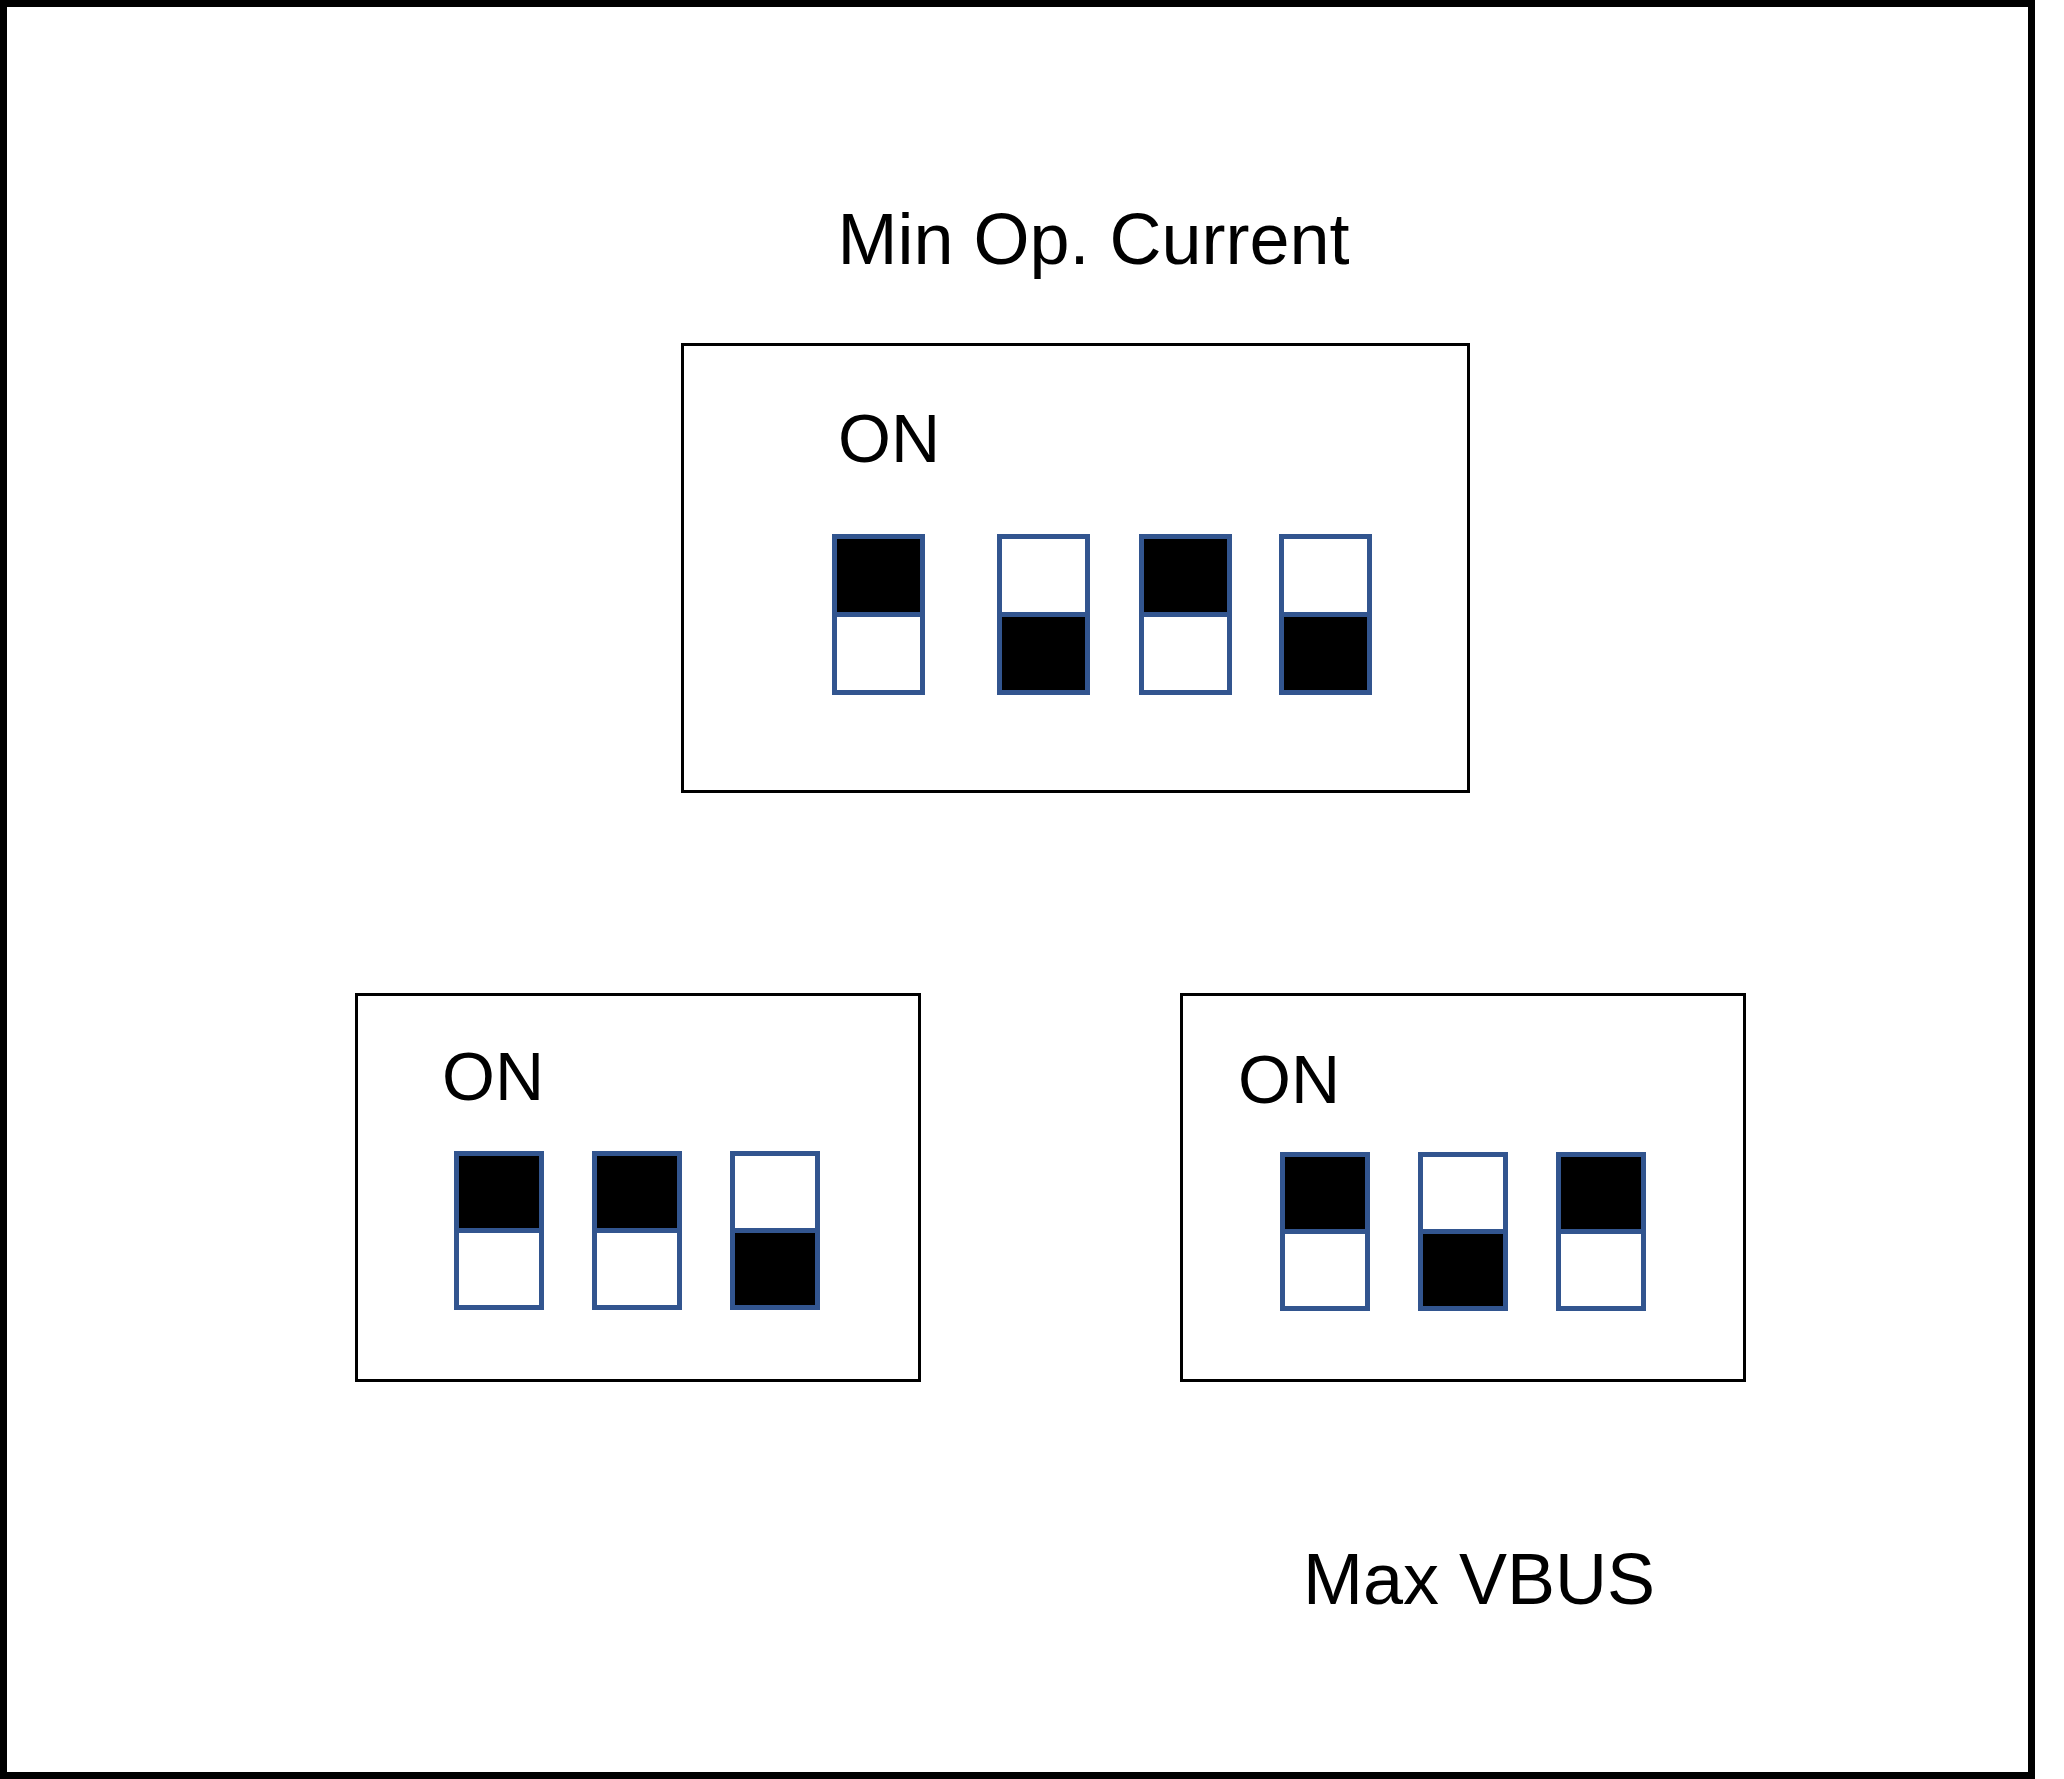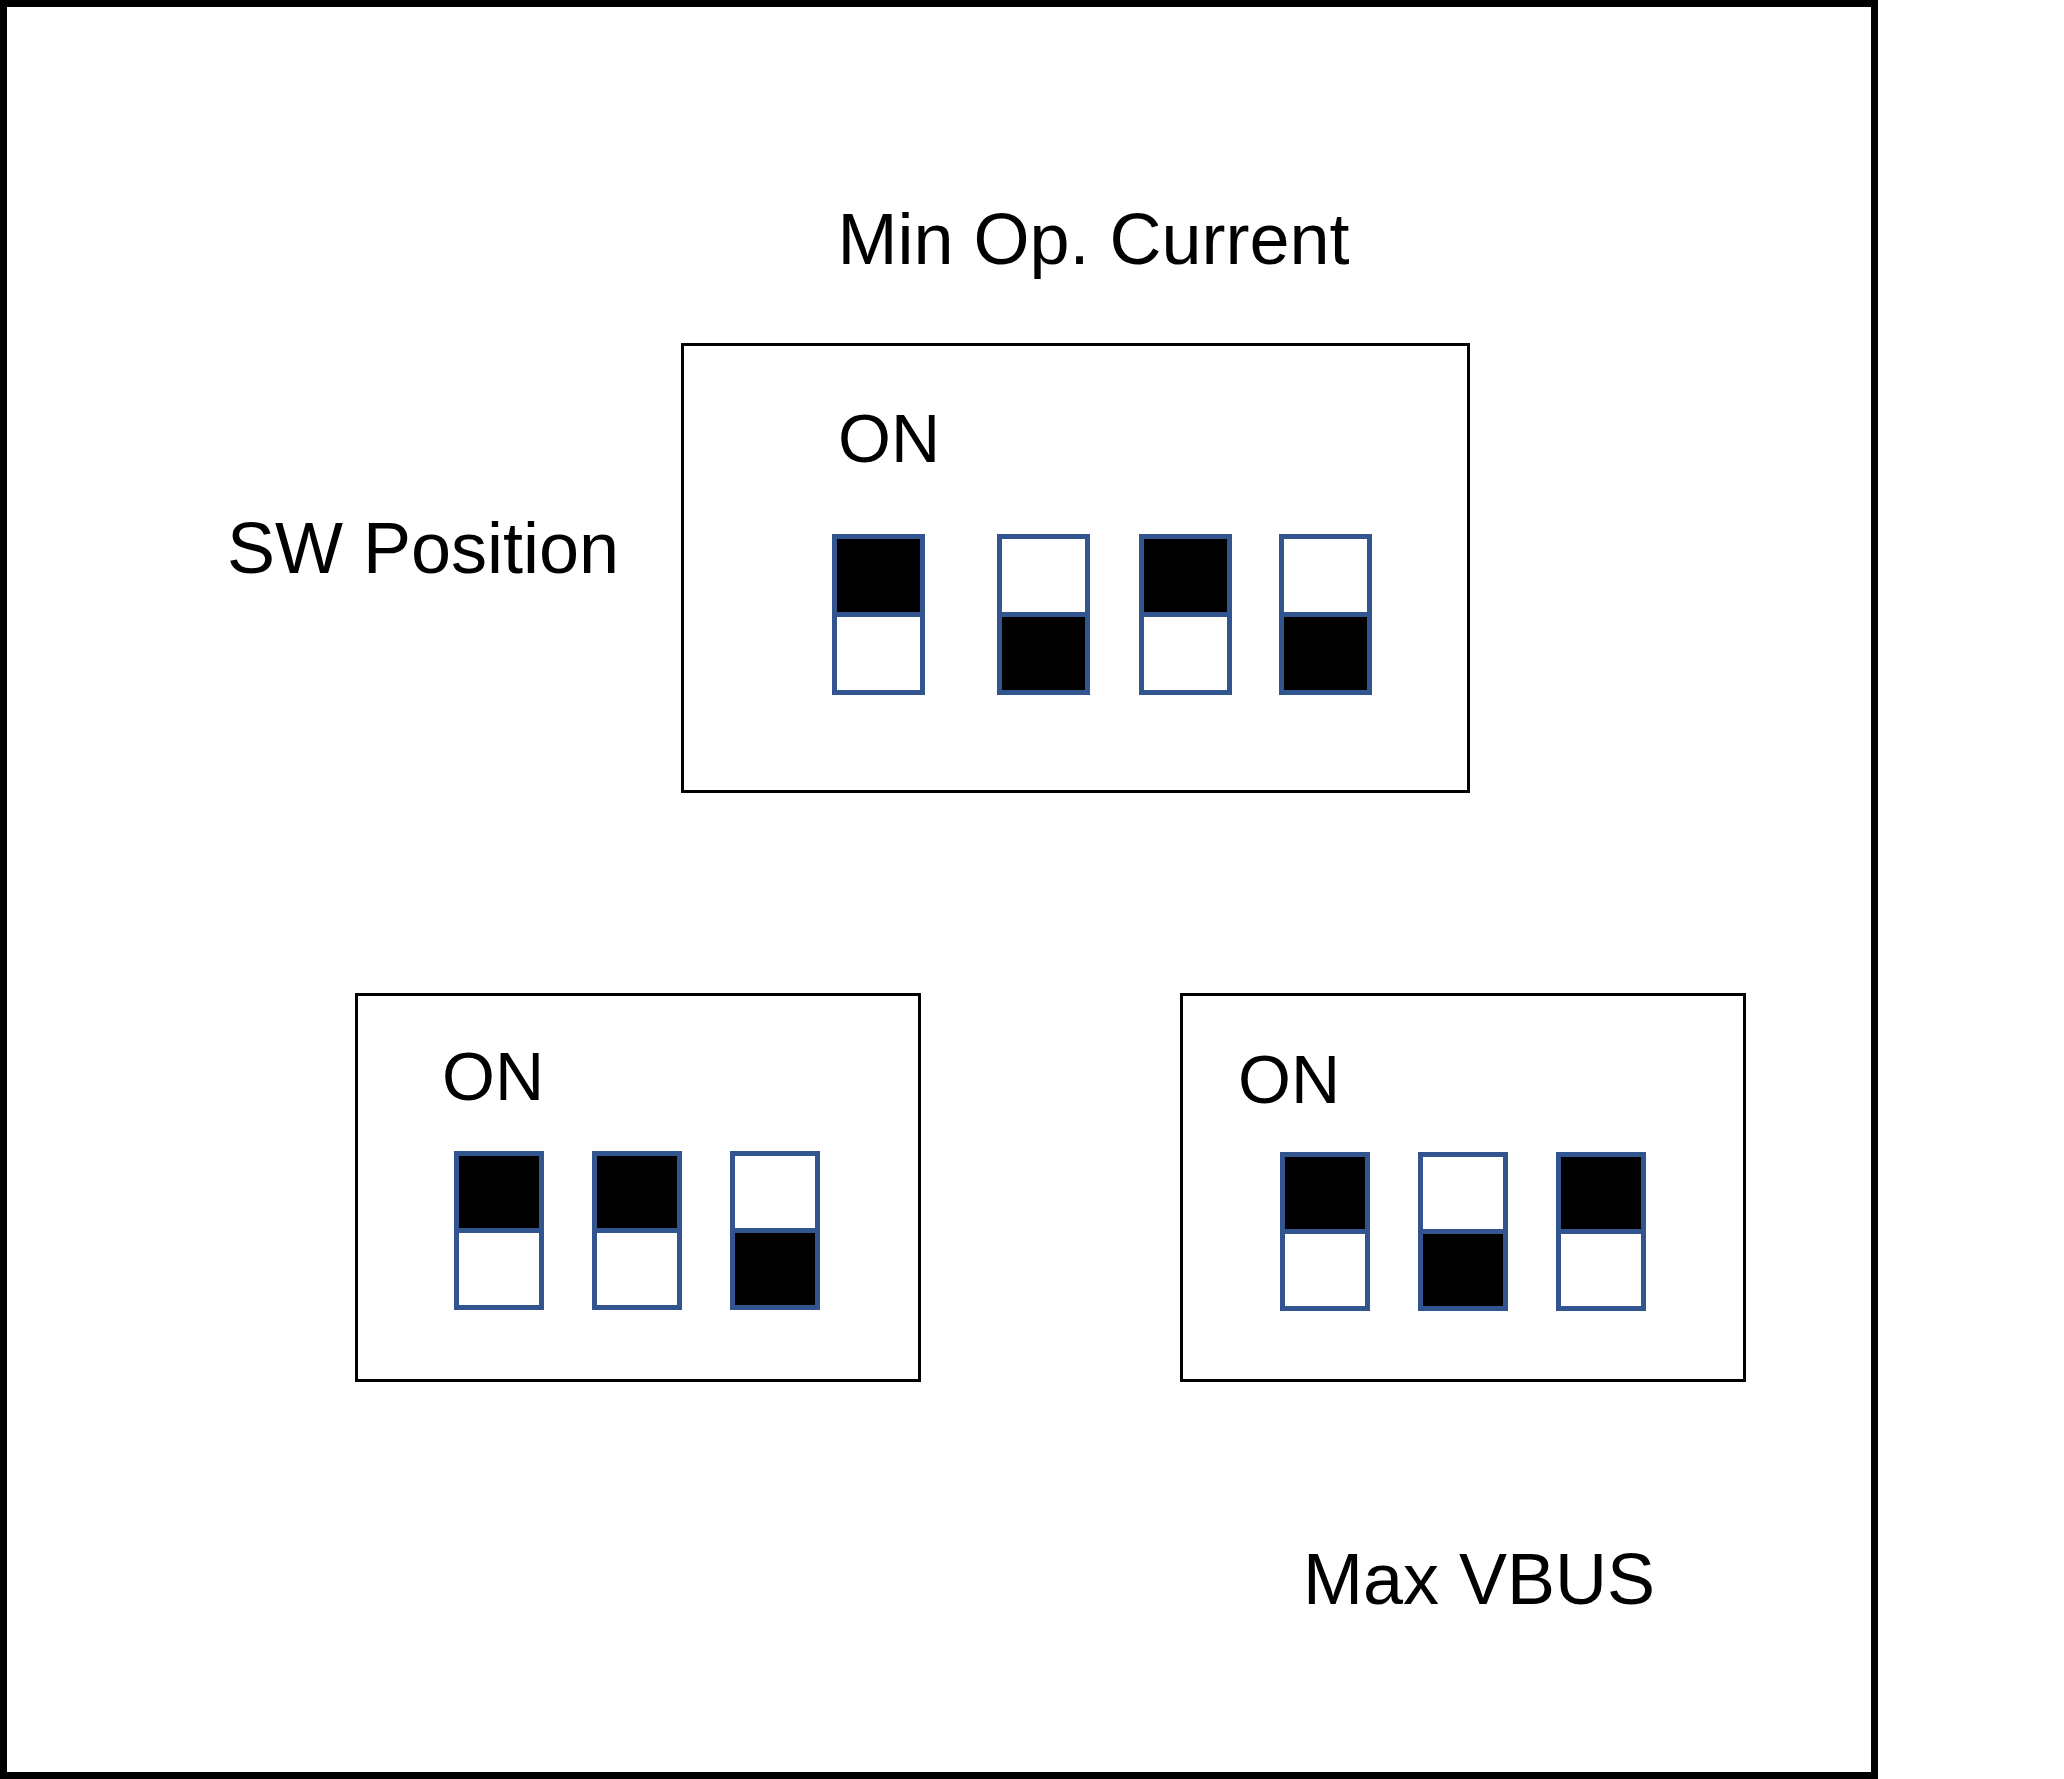--- a/index.html
+++ b/index.html
@@ -4,21 +4,21 @@
 <style>
   :root{
     --sw-border:#32558F;
     --sw-fill:#000000;
     --line:#000000;
     --bg:#FFFFFF;
   }
   html,body{margin:0;padding:0;background:var(--bg);}
   .page{
     position:relative;
-    width:1878px;height:1779px;
+    width:2035px;height:1779px;
     box-sizing:border-box;
     border:7.6px solid var(--line);
     background:var(--bg);
     font-family:"Liberation Sans", sans-serif;
     color:#000;
     overflow:hidden;
   }
   .label{
     position:absolute;
     line-height:1;
@@ -78,21 +78,20 @@
   #b2s1{left:1411px;top:1145px;width:90px;height:159px;}
   #b2s2{left:1549px;top:1145px;width:90px;height:159px;}
 </style>
 </head>
 <body>
 
 <div class="page">
 
   <div class="label" id="title-label">Min Op. Current</div>
 
-  <div class="label" id="sw-position-label">SW Position</div>
 
   <div class="bank-box" id="bank0-box">
   </div>
   <div class="on-label" id="bank0-on">ON</div>
   <div class="dip" id="b0s0" data-state="up">
     <div class="half top"></div>
     <div class="half bottom"></div>
   </div>
   <div class="dip" id="b0s1" data-state="down">
     <div class="half top"></div>

